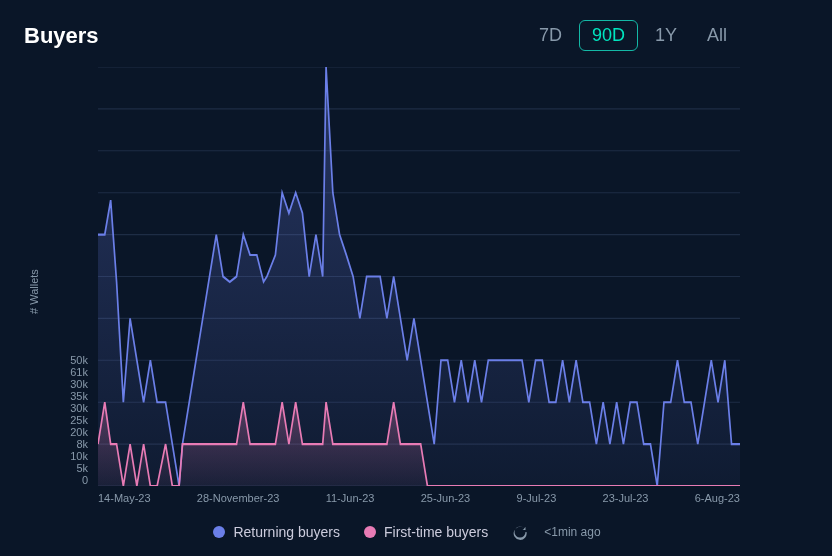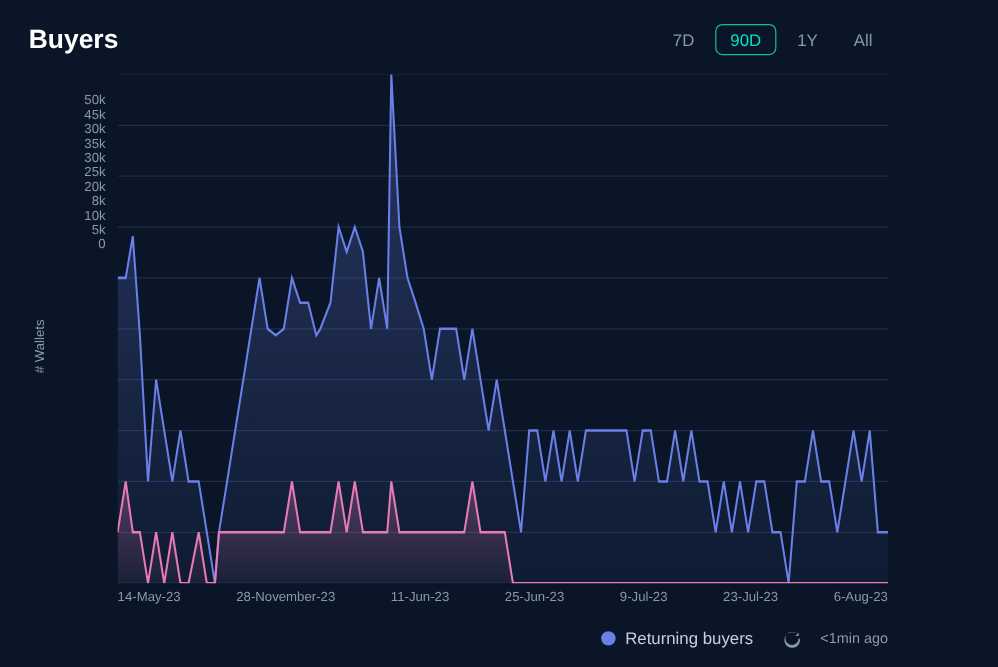--- a/index.html
+++ b/index.html
@@ -33,21 +33,21 @@
       display: flex;
       gap: 4px;
       align-items: center;
     }
     .time-btn {
       padding: 4px 12px;
       border-radius: 6px;
       border: 1px solid transparent;
       background: transparent;
       color: #8899aa;
-      font-size: 14px;
+      font-size: 18px;
       cursor: pointer;
     }
     .time-btn.active {
       background: transparent;
       border: 1px solid #14b8a6;
       color: #00e5c0;
     }
     .chart-area {
       flex: 1;
       position: relative;
@@ -69,21 +69,21 @@
       position: relative;
     }
     .y-axis {
       position: absolute;
       left: 0;
       top: 16px;
       bottom: 30px;
       width: 46px;
       display: flex;
       flex-direction: column;
-      justify-content: flex-start;
+      justify-content: flex-end;
     }
     .y-tick {
       font-size: 11px;
       color: #8899aa;
       text-align: right;
       padding-right: 6px;
     }
     .chart-plot {
       position: absolute;
       left: 50px;
@@ -106,21 +106,21 @@
     .x-tick {
       font-size: 11px;
       color: #8899aa;
     }
     .legend {
       display: flex;
       gap: 24px;
       align-items: center;
       margin-top: 8px;
       padding-left: 50px;
-      justify-content: flex-end;
+      justify-content: center;
     }
     .legend-left {
       display: flex;
       gap: 24px;
     }
     .legend-item {
       display: flex;
       align-items: center;
       gap: 8px;
       font-size: 14px;
@@ -166,21 +166,21 @@
       <button class="time-btn">All</button>
     </div>
   </div>
 
   <div class="chart-area">
     <div class="y-axis-label"># Wallets</div>
     <div class="chart-inner">
 
       <div class="y-axis">
         <span class="y-tick">50k</span>
-        <span class="y-tick">45k</span>
+        <span class="y-tick">61k</span>
         <span class="y-tick">30k</span>
         <span class="y-tick">35k</span>
         <span class="y-tick">30k</span>
         <span class="y-tick">25k</span>
         <span class="y-tick">20k</span>
         <span class="y-tick">8k</span>
         <span class="y-tick">10k</span>
         <span class="y-tick">5k</span>
         <span class="y-tick">0</span>
       </div>
@@ -298,20 +298,24 @@
       </div>
     </div>
   </div>
 
   <div class="legend">
     <div class="legend-left">
       <div class="legend-item">
         <div class="legend-dot returning"></div>
         <span>Returning buyers</span>
       </div>
+      <div class="legend-item">
+        <div class="legend-dot first-time"></div>
+        <span>First-time buyers</span>
+      </div>
     </div>
     <div class="refresh-info">
       <svg class="refresh-icon" viewBox="0 0 16 16" fill="none">
         <path d="M13.5 8A5.5 5.5 0 1 1 8 2.5c1.8 0 3.4.87 4.4 2.2L10.5 6h3V3l-1.3 1.3A6.5 6.5 0 1 0 14.5 8h-1z" fill="#8899aa"></path>
       </svg>
       <span>&lt;1min ago</span>
     </div>
   </div>
 </div>
 

